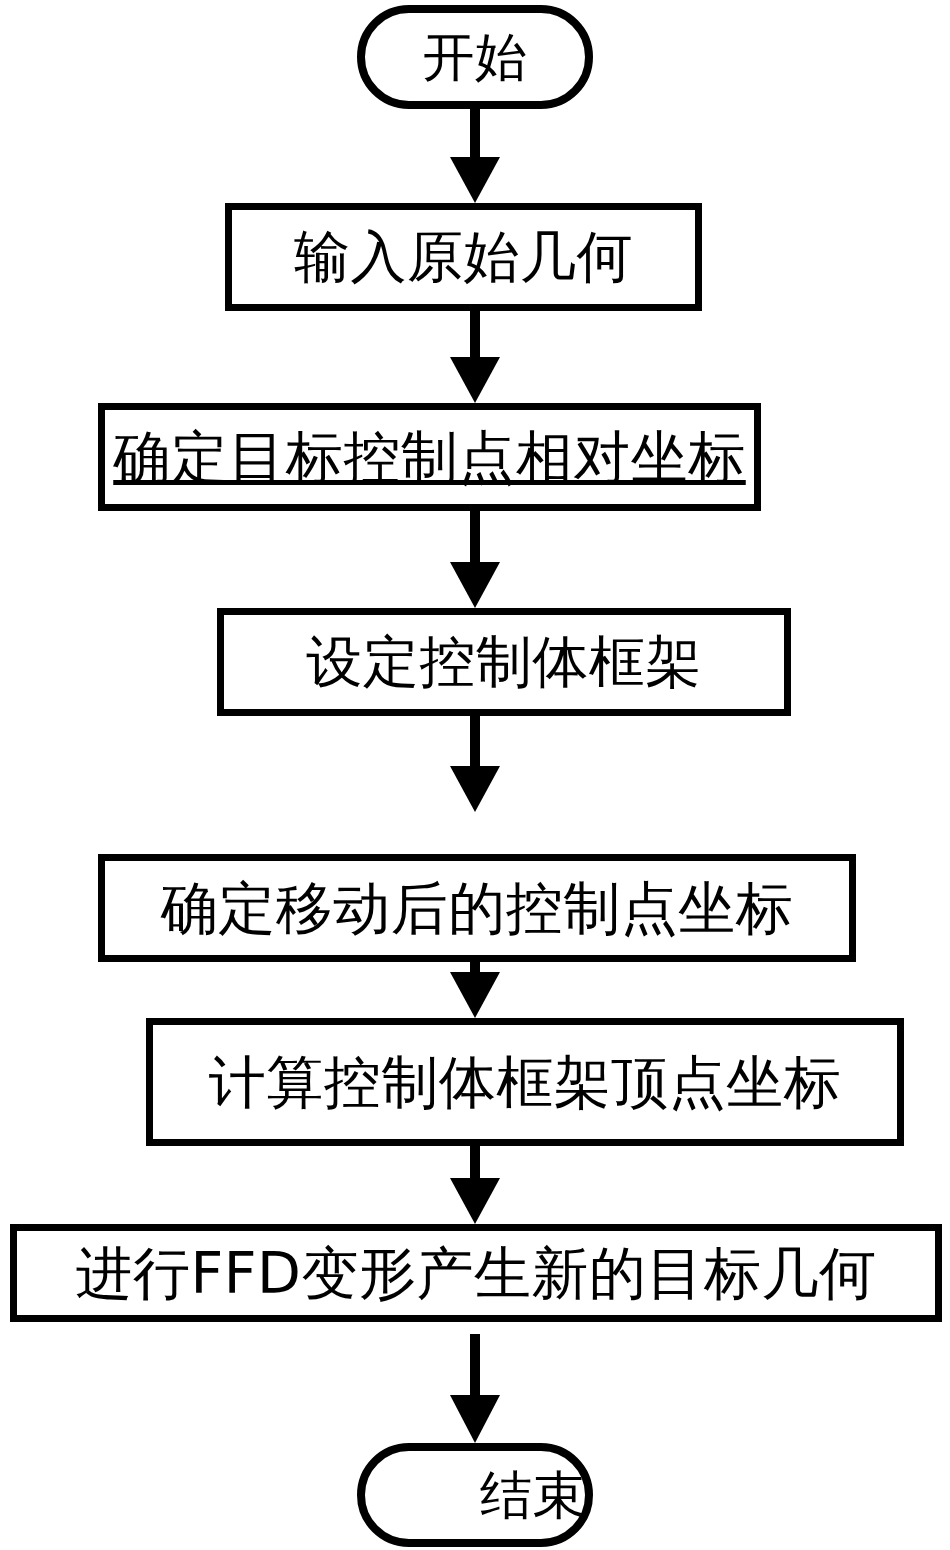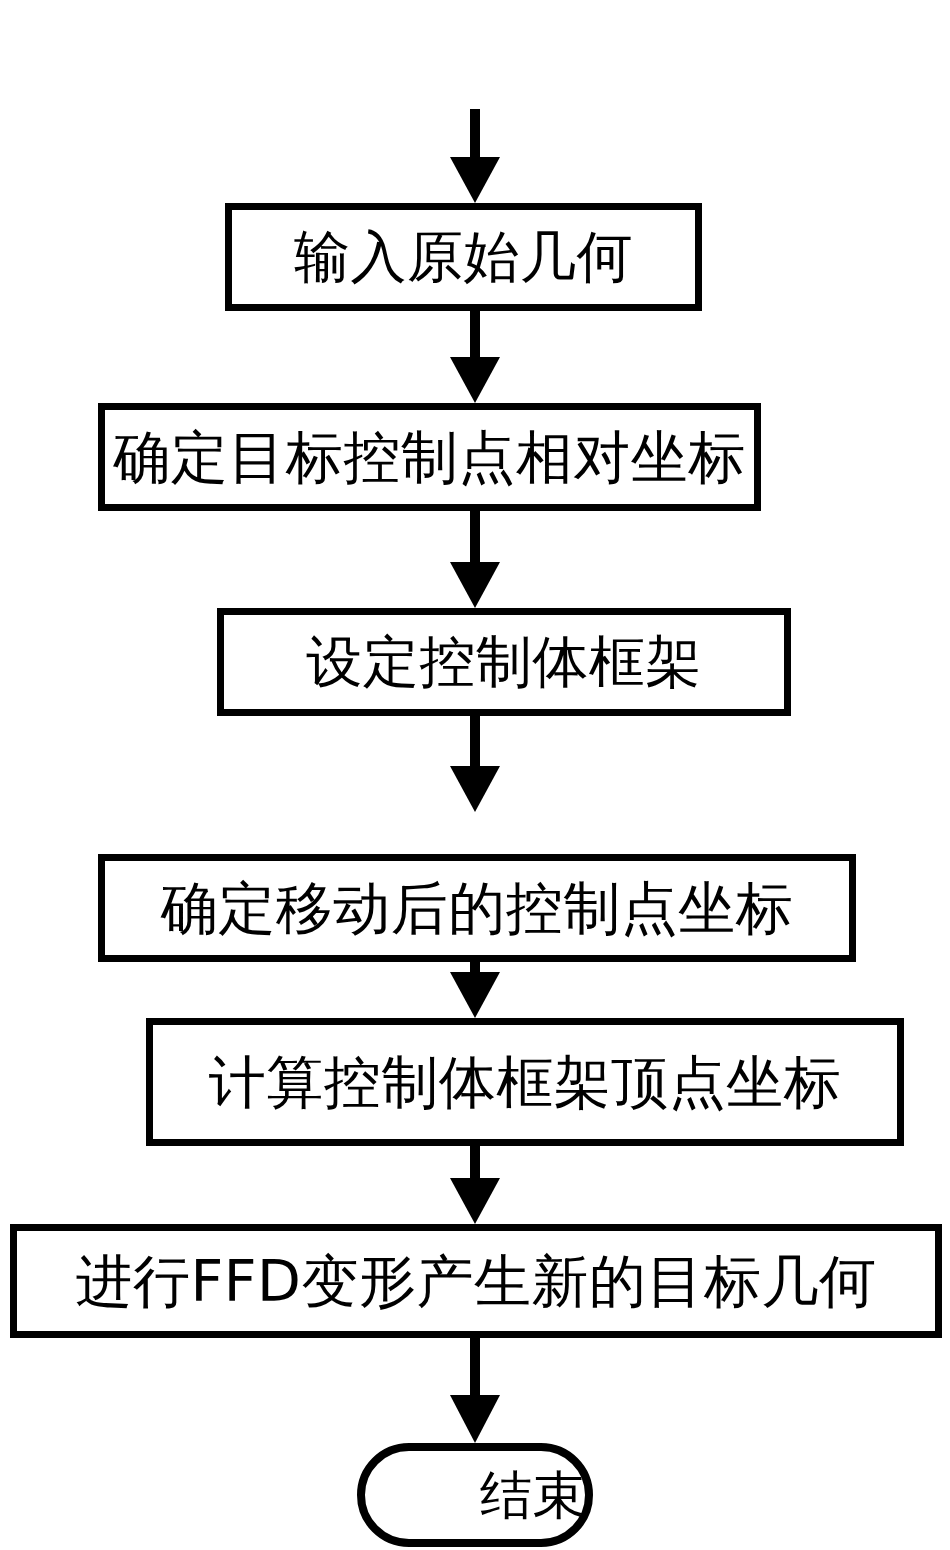--- a/index.html
+++ b/index.html
@@ -102,42 +102,45 @@
     </svg>
   </div>
 
   <div class="arrow" style="left:443px; top:1334px;">
     <svg width="64" height="111" viewBox="0 0 64 111" aria-hidden="true">
       <line x1="32" y1="0" x2="32" y2="65" stroke="#000000" stroke-width="10"></line>
       <polygon points="7,61 57,61 32,109" fill="#000000"></polygon>
     </svg>
   </div>
 
+  <div class="node terminal" style="left:357px; top:5px; width:236px; height:104px;">
+    <span class="node-label">开始</span>
+  </div>
 
   <div class="node process" style="left:225px; top:203px; width:477px; height:108px;">
     <span class="node-label">输入原始几何</span>
   </div>
 
-  <div class="node process wide" style="left:98px; top:403px; width:663px; height:108px;">
+  <div class="node process wide" style="left:98px; top:403px; width:663px; height:108px;text-decoration:underline;">
     <span class="node-label">确定目标控制点相对坐标</span>
   </div>
 
   <div class="node process" style="left:217px; top:608px; width:574px; height:108px;">
     <span class="node-label">设定控制体框架</span>
   </div>
 
   <div class="node process wide" style="left:98px; top:812px; width:758px; height:108px;margin-top:42px;">
     <span class="node-label">确定移动后的控制点坐标</span>
   </div>
 
   <div class="node process wide" style="left:98px; top:1018px; width:758px; height:128px;margin-left:48px;">
     <span class="node-label">计算控制体框架顶点坐标</span>
   </div>
 
-  <div class="node process wide" style="left:10px; top:1224px; width:932px; height:114px;">
+  <div class="node process wide" style="left:10px; top:1224px; width:932px; height:98px;">
     <span class="node-label">进行FFD变形产生新的目标几何</span>
   </div>
 
   <div class="node terminal" style="left:357px; top:1443px; width:236px; height:104px;justify-content:flex-end;">
     <span class="node-label">结束</span>
   </div>
 
 </div>
 
 </body></html>

